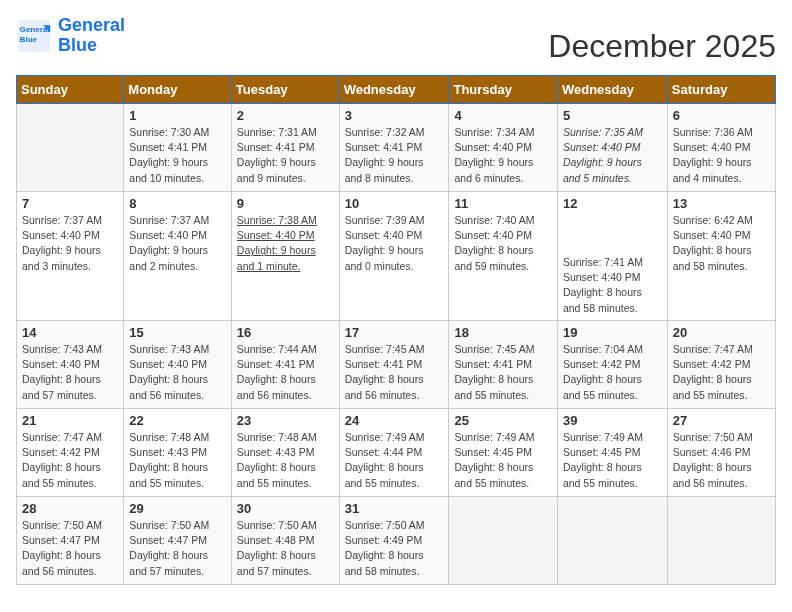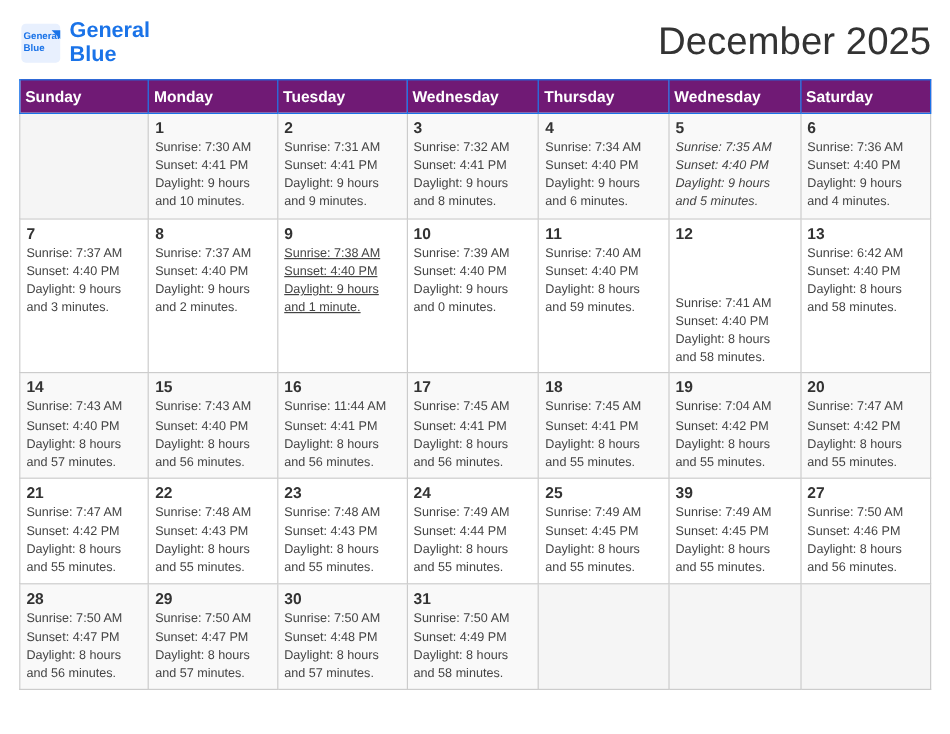--- a/index.html
+++ b/index.html
@@ -26,37 +26,38 @@
       font-weight: bold;
       line-height: 1.1;
     }
     .logo-text span { color: #1a73e8; }
     .logo-icon {
       width: 36px;
       height: 36px;
     }
     .title-area {
       text-align: right;
+      margin-top: 12px;
     }
     .month-title {
       font-size: 32px;
       font-weight: normal;
       color: #333;
     }
     .location-title {
       font-size: 15px;
       color: #333;
     }
     table {
       width: 100%;
       border-collapse: collapse;
       font-size: 11px;
     }
     thead th {
-      background: #701a75;
+      background: #a16207;
       color: #fff;
       padding: 6px 4px;
       text-align: left;
       font-size: 13px;
       font-weight: bold;
       border: 1px solid #1a73e8;
     }
     tbody td {
       border: 1px solid #ccc;
       vertical-align: top;
@@ -224,21 +225,21 @@
         </td>
         <td>
           <span class="day-number">15</span>
           <div class="day-info" style="white-space: pre-line;">Sunrise: 7:43 AM
 Sunset: 4:40 PM
 Daylight: 8 hours
 and 56 minutes.</div>
         </td>
         <td>
           <span class="day-number">16</span>
-          <div class="day-info" style="white-space: pre-line;">Sunrise: 11:44 AM
+          <div class="day-info" style="white-space: pre-line;">Sunrise: 7:44 AM
 Sunset: 4:41 PM
 Daylight: 8 hours
 and 56 minutes.</div>
         </td>
         <td>
           <span class="day-number">17</span>
           <div class="day-info" style="white-space: pre-line;">Sunrise: 7:45 AM
 Sunset: 4:41 PM
 Daylight: 8 hours
 and 56 minutes.</div>

